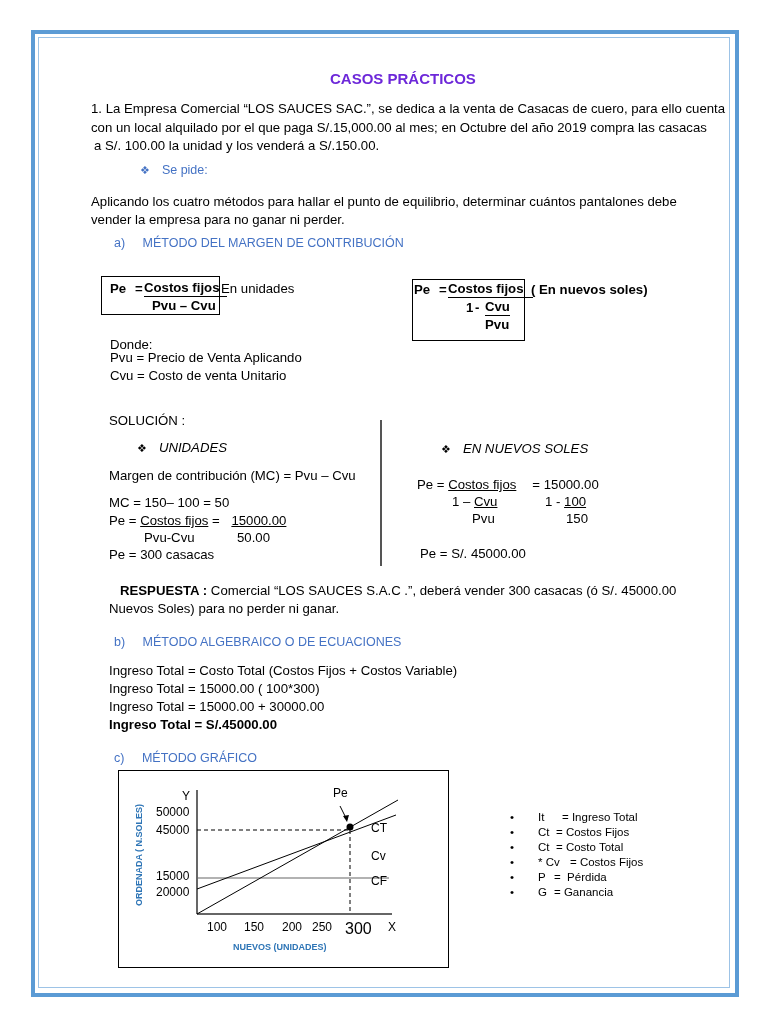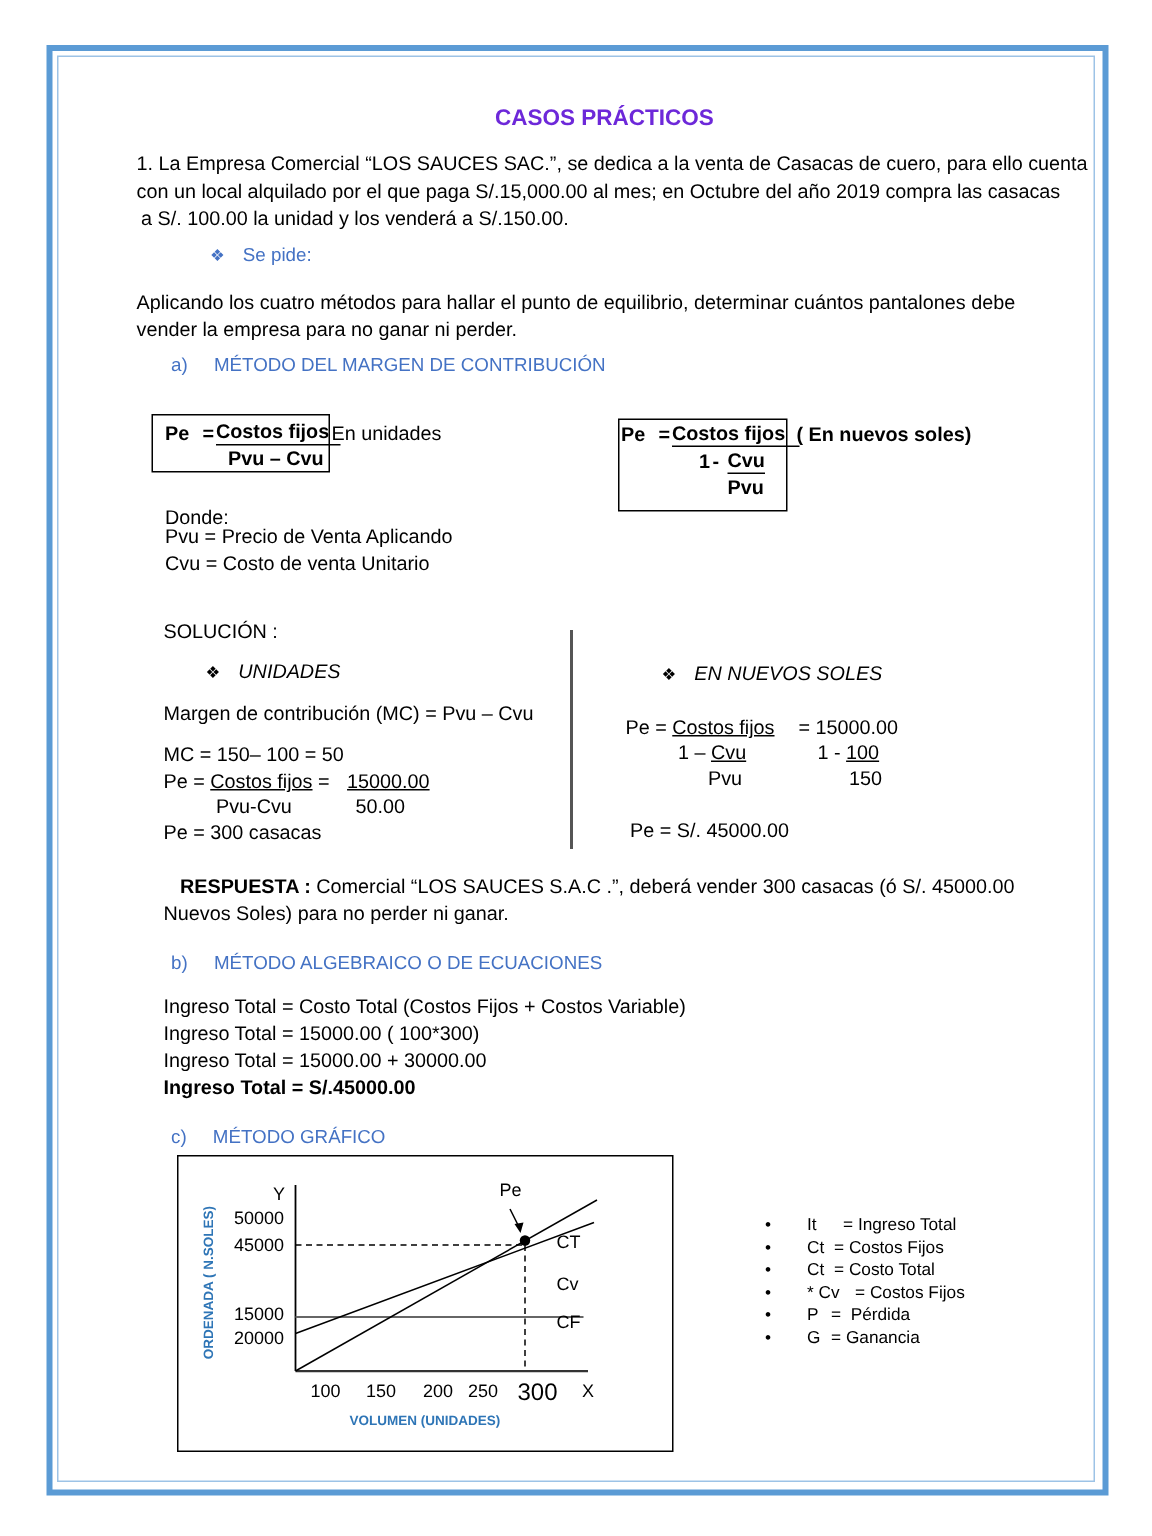--- a/index.html
+++ b/index.html
@@ -152,21 +152,21 @@
 <div class="abs" style="left:371px; top:849px; font-size:12px;">Cv</div>
 <div class="abs" style="left:371px; top:874px; font-size:12px;">CF</div>
 
 <div class="abs" style="left:207px; top:920px; font-size:12px;">100</div>
 <div class="abs" style="left:244px; top:920px; font-size:12px;">150</div>
 <div class="abs" style="left:282px; top:920px; font-size:12px;">200</div>
 <div class="abs" style="left:312px; top:920px; font-size:12px;">250</div>
 <div class="abs" style="left:345px; top:920px; font-size:16px;">300</div>
 <div class="abs" style="left:388px; top:920px; font-size:12px;">X</div>
 
-<div class="abs" style="left:233px; top:942px; font-size:9px; color:#2e75b6; font-weight:bold;">VOLUMEN (UNIDADES)</div>
+<div class="abs" style="left:233px; top:942px; font-size:9px; color:#2e75b6; font-weight:bold;">NUEVOS (UNIDADES)</div>
 <div class="abs" style="left:84px; top:850px; font-size:9px; color:#2e75b6; font-weight:bold; transform:rotate(-90deg); transform-origin:center; width:110px; text-align:center;">ORDENADA ( N.SOLES)</div>
 
 <ul class="legend">
   <li><span class="bullet">•</span><span style="width:24px;display:inline-block;">It</span><span>=</span>&nbsp;<span>Ingreso Total</span></li>
   <li><span class="bullet">•</span><span style="width:18px;display:inline-block;">Ct</span><span>=</span>&nbsp;<span>Costos Fijos</span></li>
   <li><span class="bullet">•</span><span style="width:18px;display:inline-block;">Ct</span><span>=</span>&nbsp;<span>Costo Total</span></li>
   <li><span class="bullet">•</span><span style="width:32px;display:inline-block;">* Cv</span><span>=</span>&nbsp;<span>Costos Fijos</span></li>
   <li><span class="bullet">•</span><span style="width:16px;display:inline-block;">P</span><span>=</span>&nbsp;&nbsp;<span>Pérdida</span></li>
   <li><span class="bullet">•</span><span style="width:16px;display:inline-block;">G</span><span>=</span>&nbsp;<span>Ganancia</span></li>
 </ul>

